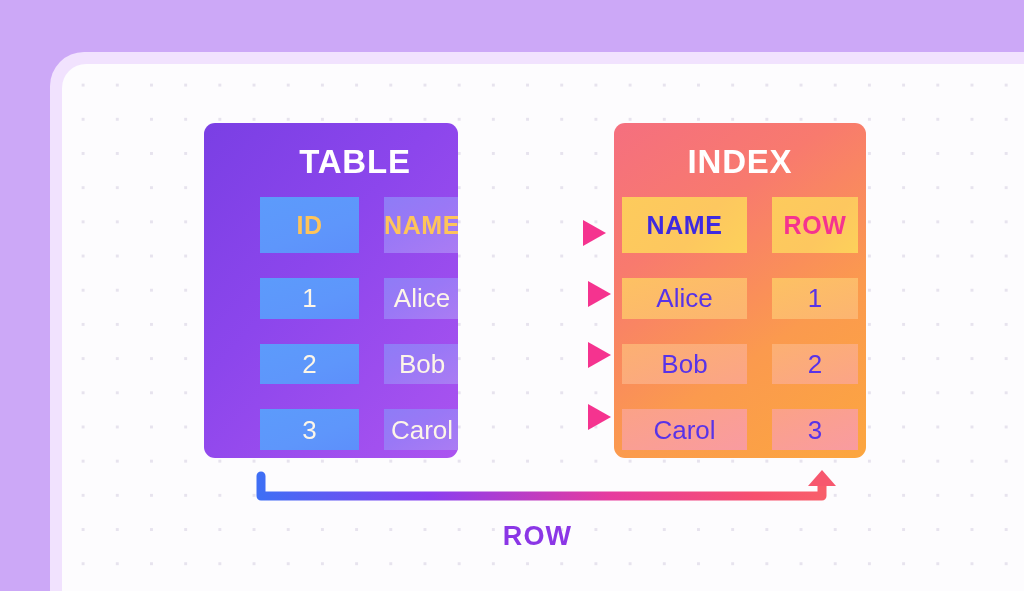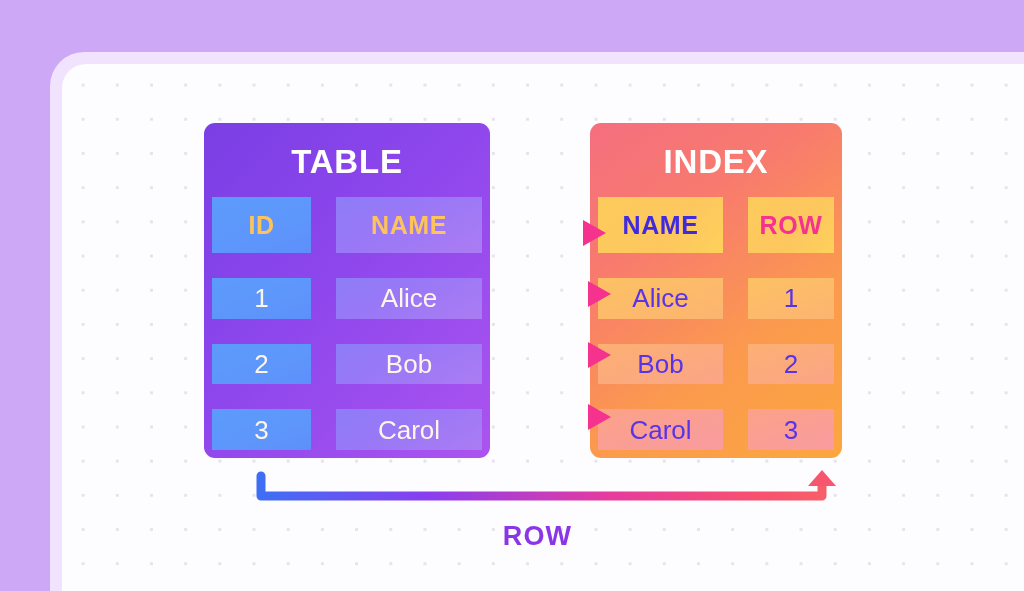--- a/index.html
+++ b/index.html
@@ -90,23 +90,24 @@
   .cell.hdr {
     font-weight: bold;
     font-size: 25px;
     letter-spacing: 0.6px;
   }
 
   
   #table-box {
     left: 204px;
     top: 123px;
-    width: 286px;
+    width: 254px;
     height: 335px;
     background: linear-gradient(132deg, #7a3fe4 0%, #8c46ec 42%, #ab54f0 100%);
+    padding-left: 48px;
   }
   #table-box .grid {
     grid-template-columns: 99px 1fr;
     grid-template-rows: 56px 1fr 1fr 1fr;
   }
   
   #table-box .cell.col-id {
     background: linear-gradient(160deg, #5c9bfb 0%, #5e96fb 60%, #5d8ffb 100%);
   }
   #table-box .cell.col-id.hdr { color: #fec45a; }
@@ -192,21 +193,21 @@
         <div class="cell body col-name">Alice</div>
 
         <div class="cell body col-id">2</div>
         <div class="cell body col-name">Bob</div>
 
         <div class="cell body col-id">3</div>
         <div class="cell body col-name">Carol</div>
       </div>
     </div>
 
-    <div class="ent-box" id="index-box" style="left:528px; top:59px;">
+    <div class="ent-box" id="index-box" style="left:552px; top:59px;">
       <div class="ent-title">INDEX</div>
       <div class="grid">
         <div class="cell hdr col-name r-hdr">NAME</div>
         <div class="cell hdr col-row  r-hdr">ROW</div>
 
         <div class="cell body col-name r1">Alice</div>
         <div class="cell body col-row  r1">1</div>
 
         <div class="cell body col-name r2">Bob</div>
         <div class="cell body col-row  r2">2</div>

